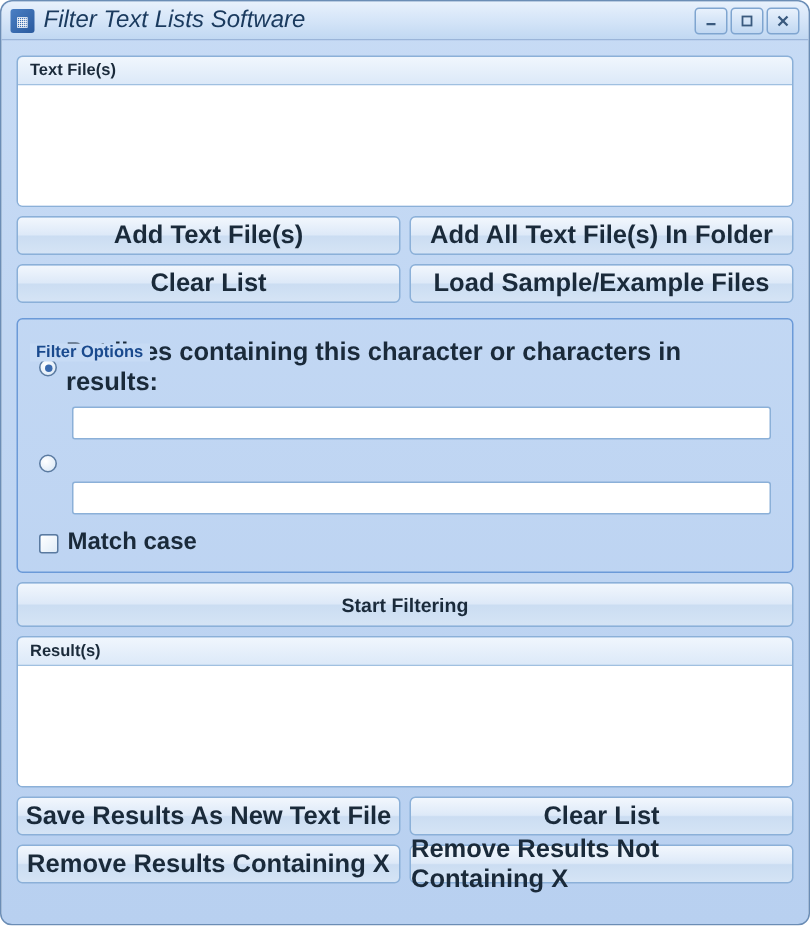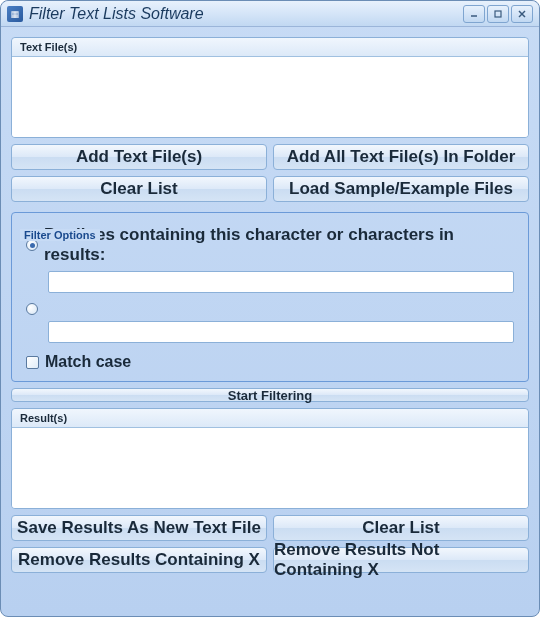--- a/index.html
+++ b/index.html
@@ -109,21 +109,21 @@
     border-radius: 4px;
     font-family: inherit;
     font-size: 17px;
     font-weight: bold;
     color: #1a2a3a;
     cursor: pointer;
     display: flex;
     align-items: center;
     justify-content: center;
   }
-  .btn.tall { height: 14px; font-size: 13px; }
+  .btn.tall { height: 30px; font-size: 13px; }
   .groupbox {
     border: 1px solid #6b9ad8;
     border-radius: 4px;
     padding: 10px 10px 8px 10px;
     position: relative;
     margin-top: 4px;
   }
   .groupbox-title {
     position: absolute;
     top: -8px;

